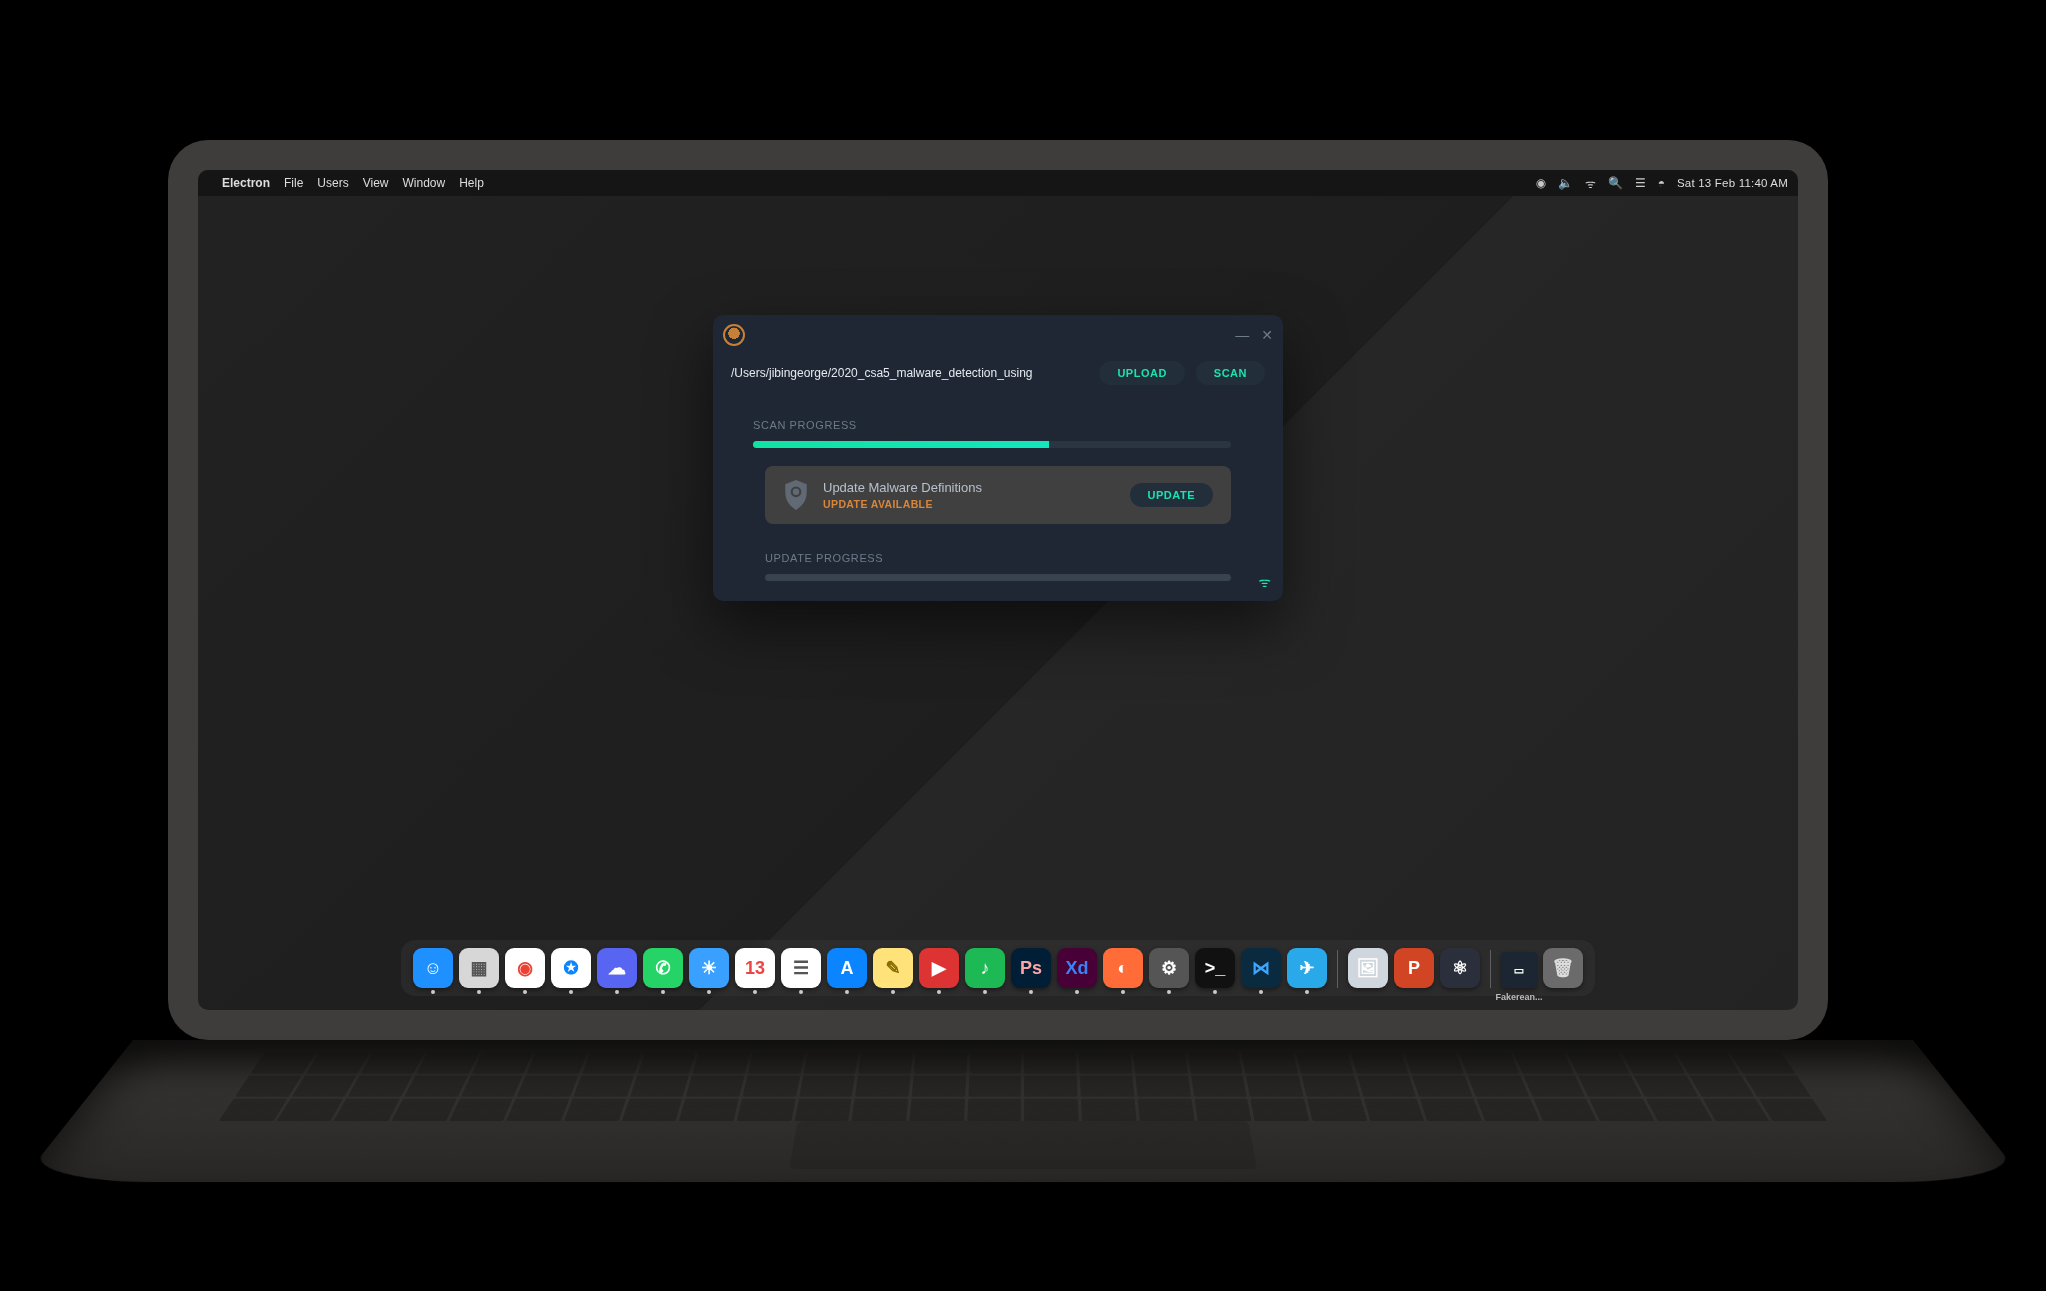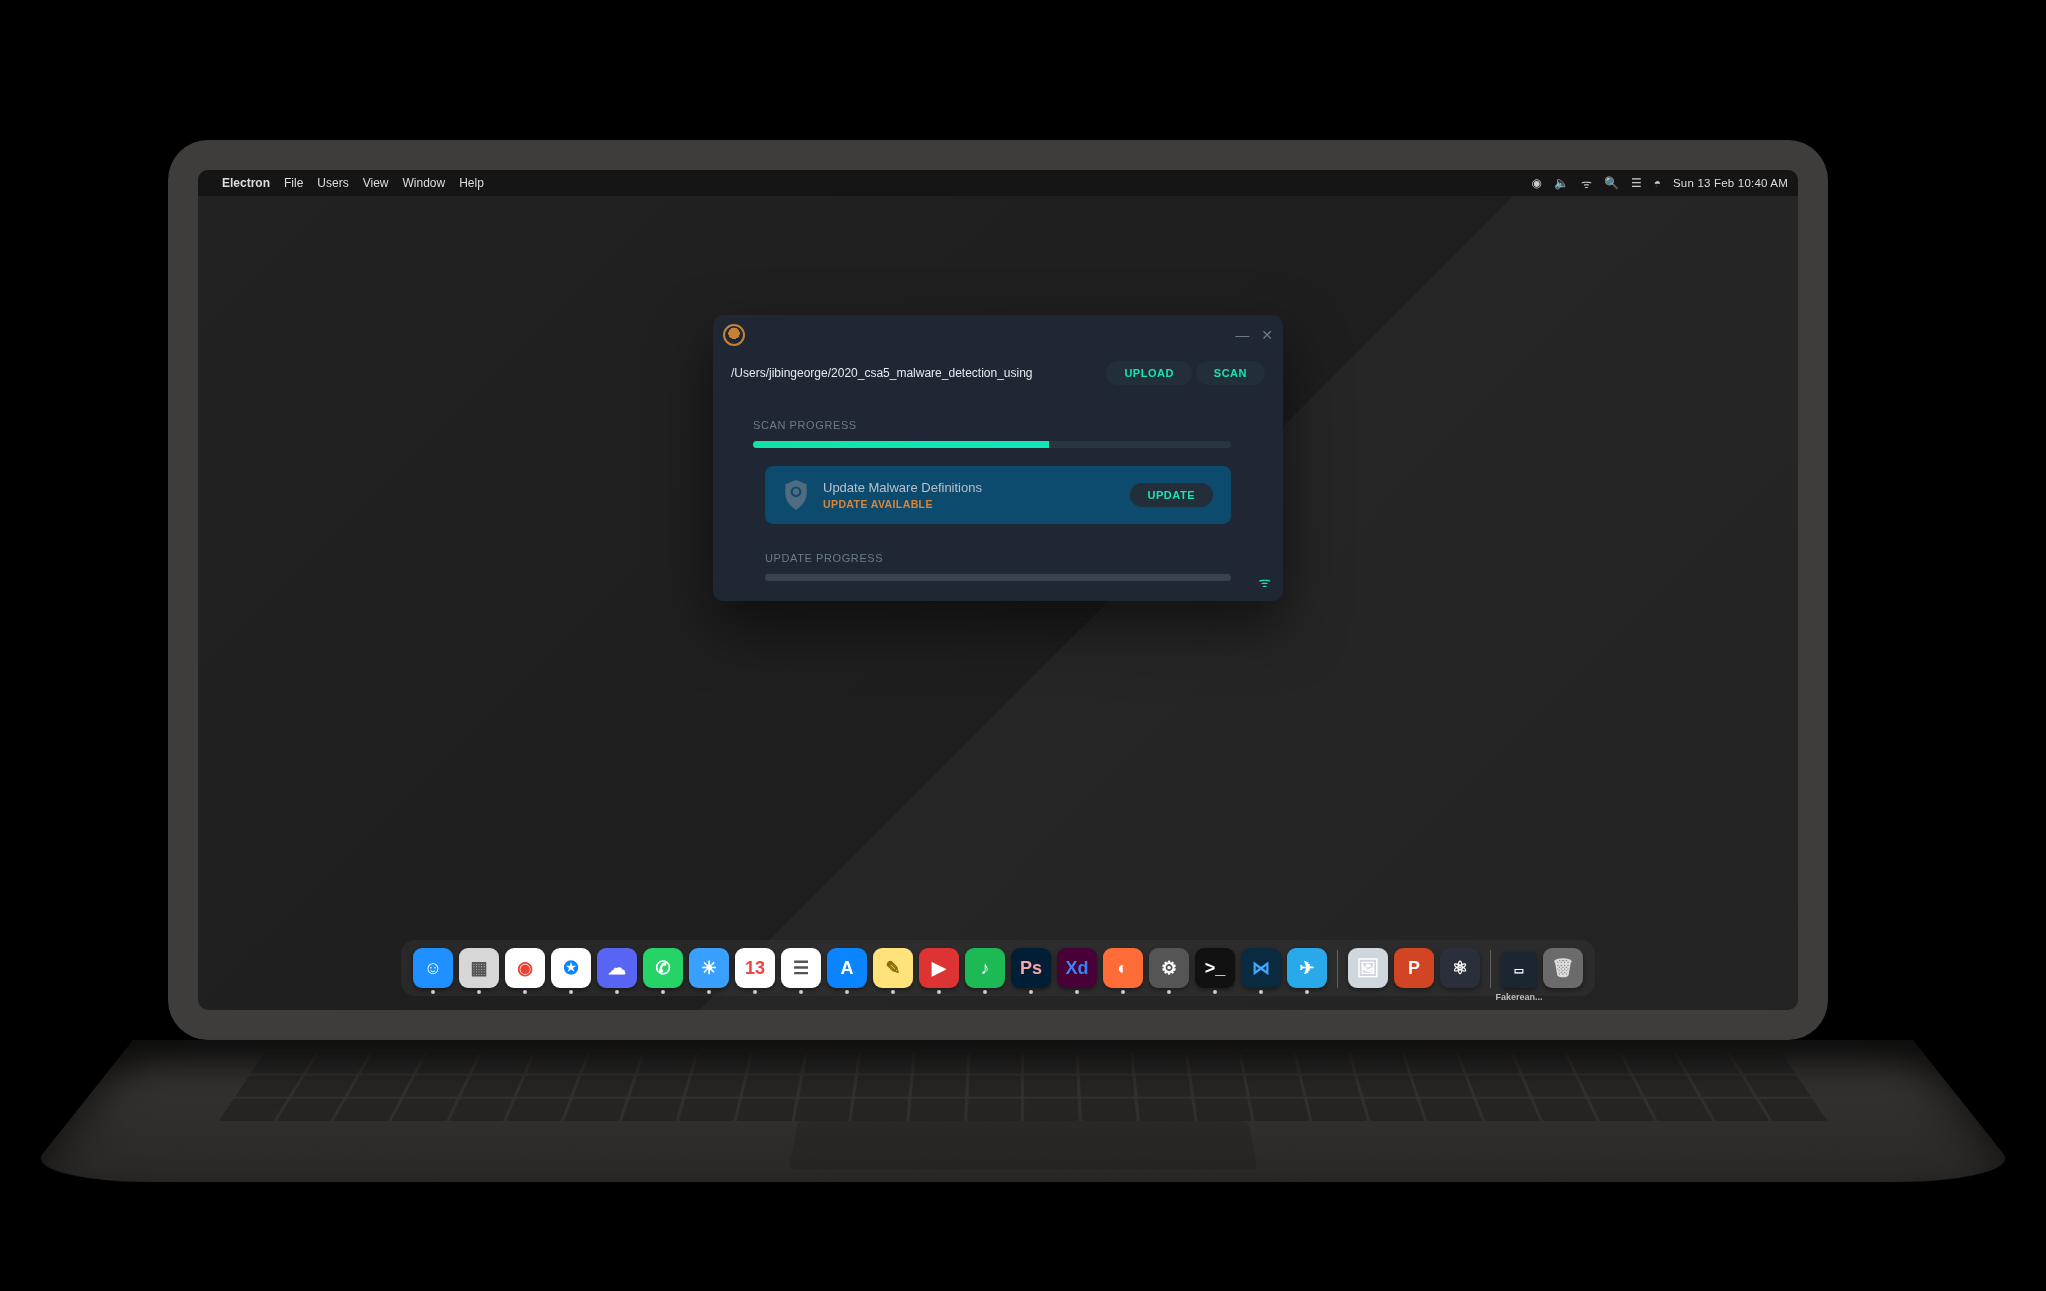--- a/index.html
+++ b/index.html
@@ -132,21 +132,21 @@
   .appwin .titlebar .logo {
     width: 22px; height: 22px; border-radius: 50%;
     background: radial-gradient(circle at 50% 40%, #d98c3a 0 40%, transparent 41%);
     border: 2px solid #d98c3a;
     position: relative; opacity:.9;
   }
   .appwin .titlebar .winctl { margin-left:auto; display:flex; gap:12px; color:#6e7b8a; font-size:14px; }
   .appwin .titlebar .winctl span { cursor: pointer; }
 
   .appwin .toolbar {
-    display:flex; align-items:center; gap:4px;
+    display:flex; align-items:center; gap:11px;
     padding: 6px 18px 16px 18px;
   }
   .appwin .toolbar .path {
     flex:1;
     color:#e6eaf0; font-size:12px;
     white-space:nowrap; overflow:hidden; text-overflow:ellipsis;
   }
   .appwin .btn {
     background:#232e3b;
     color:#19e3b1;
@@ -172,21 +172,21 @@
     margin: 26px 18px 22px 18px;
     background:#19222e;
     border-radius:6px;
     height:104px;
     display:flex; align-items:center; justify-content:center;
     color:#e6eaf0; font-size:14px; font-weight:600;
   }
 
   .appwin .defs {
     margin: 8px 52px 4px 52px;
-    background:#0c4a6e;
+    background:#404040;
     border-radius:8px;
     padding:14px 18px;
     display:flex; align-items:center; gap:14px;
   }
   .appwin .defs .shield {
     width:26px; height:30px; position:relative; display:flex; align-items:center; justify-content:center;
   }
   .appwin .defs .shield svg { width:26px; height:30px; opacity:.7; }
   .appwin .defs .texts { display:flex; flex-direction:column; gap:3px; }
   .appwin .defs .title { color:#b7c0cb; font-size:13px; }
@@ -216,21 +216,21 @@
             <span>Window</span>
             <span>Help</span>
           </div>
           <div class="right">
             <span class="ico">◉</span>
             <span class="ico">🔈</span>
             <span class="ico">ᯤ</span>
             <span class="ico">🔍</span>
             <span class="ico">☰</span>
             <span class="ico">◓</span>
-            <span class="clock">Sun 13 Feb  10:40 AM</span>
+            <span class="clock">Sat 13 Feb  11:40 AM</span>
           </div>
         </div>
 
         <div class="appwin">
           <div class="titlebar">
             <div class="logo"></div>
             <div class="winctl">
               <span>—</span>
               <span>✕</span>
             </div>

